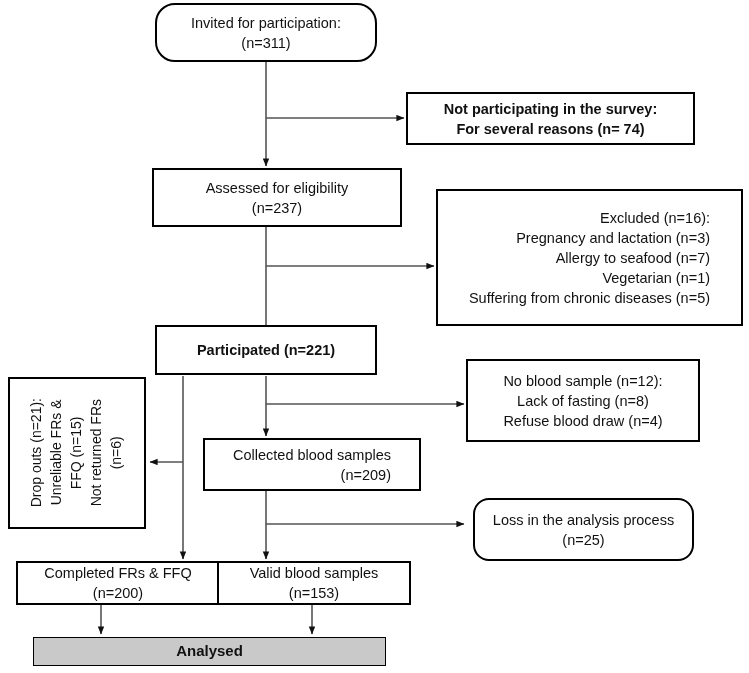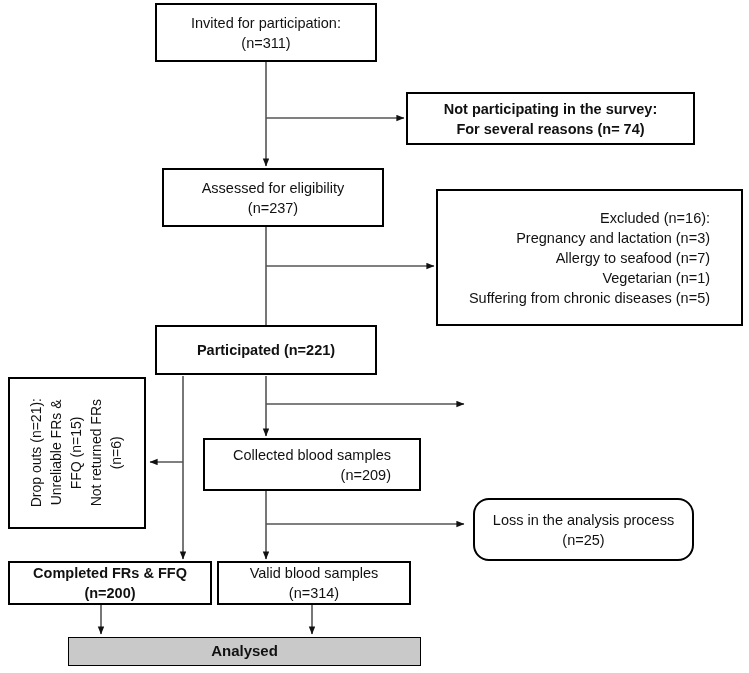--- a/index.html
+++ b/index.html
@@ -40,21 +40,20 @@
   }
   .node .txt {
     white-space: pre-line;
     display: block;
   }
   .node-analysed {
     background: #c9c9c9;
     border: 1.5px solid #000000;
     font-weight: bold;
     font-size: 15px;
-    margin-left: 35px;
   }
   .node-vertical {
     padding: 4px 2px;
   }
   .node-vertical .txt {
     writing-mode: vertical-rl;
     transform: rotate(180deg);
     white-space: pre-line;
     text-align: center;
     line-height: 1.42;
@@ -93,73 +92,78 @@
       <path d="M266,491 L266,559" marker-end="url(#arrow)"></path>
 
       <path d="M266,524 L464,524" marker-end="url(#arrow)"></path>
 
       <path d="M101,605 L101,634" marker-end="url(#arrow)"></path>
 
       <path d="M312,605 L312,634" marker-end="url(#arrow)"></path>
     </g>
   </svg>
 
-  <div class="node" style="left:155px; top:3px; width:222px; height:59px;">
+  <div class="node" style="left:155px; top:3px; width:222px; height:59px;border-radius:20px;">
     <span class="txt">Invited for participation:
 (n=311)</span>
   </div>
 
   <div class="node" style="left:406px; top:92px; width:289px; height:53px;font-weight:bold;">
     <span class="txt">Not participating in the survey:
 For several reasons (n= 74)</span>
   </div>
 
-  <div class="node" style="left:162px; top:168px; width:222px; height:59px;">
+  <div class="node" style="left:152px; top:168px; width:250px; height:59px;">
     <span class="txt">Assessed for eligibility
 (n=237)</span>
   </div>
 
   <div class="node" style="left:436px; top:189px; width:307px; height:137px;text-align:right;">
     <span class="txt">Excluded (n=16):
 Pregnancy and lactation (n=3)
 Allergy to seafood (n=7)
 Vegetarian (n=1)
 Suffering from chronic diseases (n=5)</span>
   </div>
 
   <div class="node" style="left:155px; top:325px; width:222px; height:50px;font-weight:bold;">
     <span class="txt">Participated (n=221)</span>
   </div>
 
+  <div class="node" style="left:466px; top:359px; width:234px; height:83px;">
+    <span class="txt">No blood sample (n=12):
+Lack of fasting (n=8)
+Refuse blood draw (n=4)</span>
+  </div>
 
   <div class="node node-vertical" style="left:8px; top:377px; width:138px; height:152px;">
     <span class="txt">Drop outs (n=21):
 Unreliable FRs &amp;
 FFQ (n=15)
 Not returned FRs
 (n=6)</span>
   </div>
 
   <div class="node" style="left:203px; top:438px; width:218px; height:53px;text-align:right;">
     <span class="txt">Collected blood samples
 (n=209)</span>
   </div>
 
   <div class="node" style="left:473px; top:498px; width:221px; height:63px;border-radius:16px;">
     <span class="txt">Loss in the analysis process
 (n=25)</span>
   </div>
 
-  <div class="node" style="left:8px; top:561px; width:204px; height:44px;font-weight:bold;">
+  <div class="node" style="left:16px; top:561px; width:204px; height:44px;">
     <span class="txt">Completed FRs &amp; FFQ
 (n=200)</span>
   </div>
 
   <div class="node" style="left:217px; top:561px; width:194px; height:44px;">
     <span class="txt">Valid blood samples
-(n=314)</span>
+(n=153)</span>
   </div>
 
   <div class="node node-analysed" style="left:33px; top:637px; width:353px; height:29px;">
     <span class="txt">Analysed</span>
   </div>
 
 </div>
 
 </body></html>

